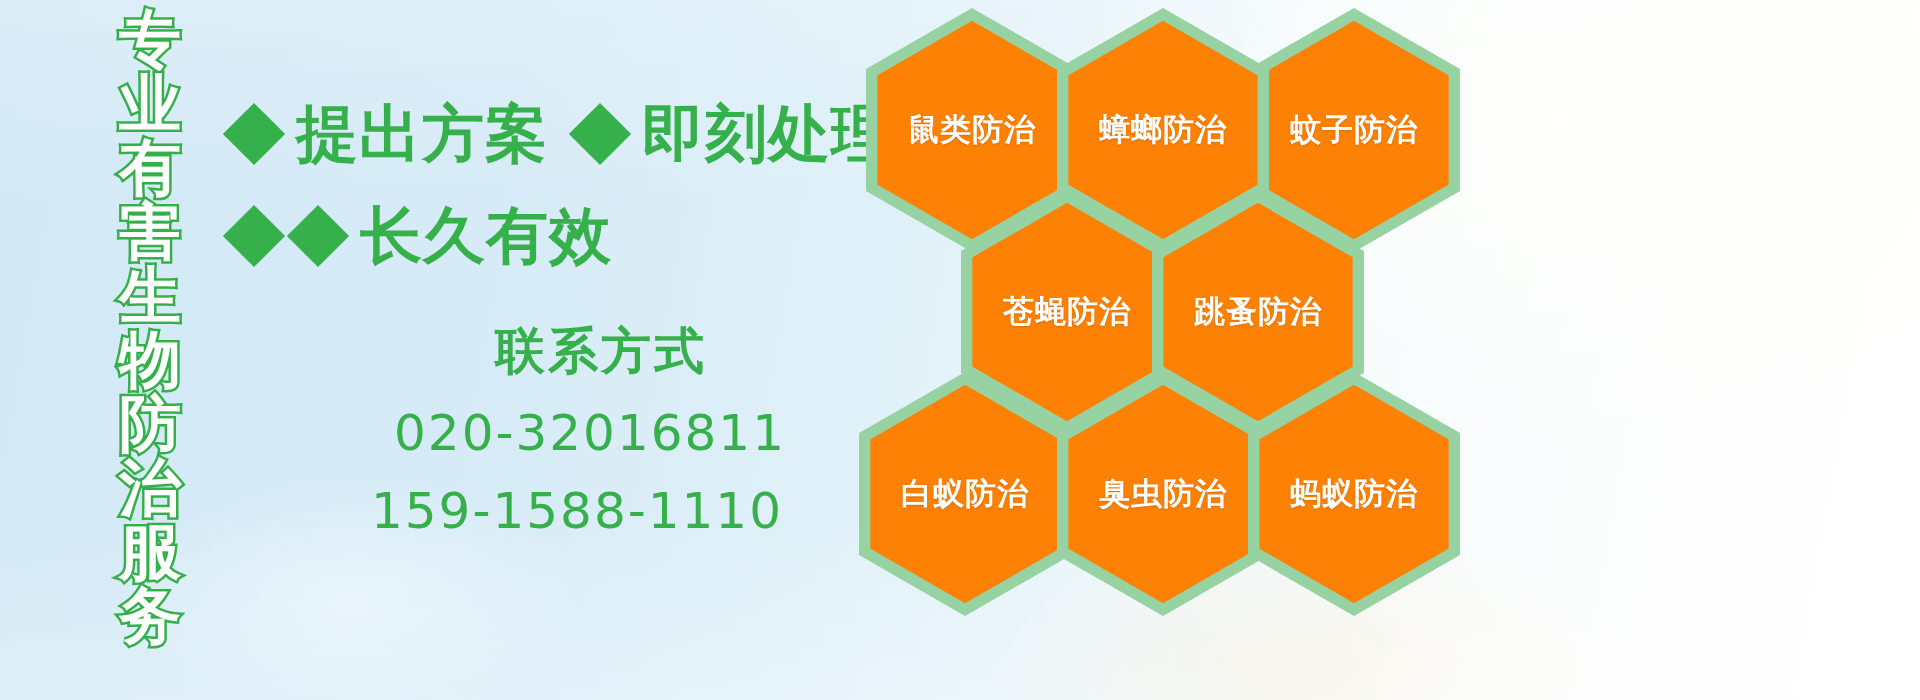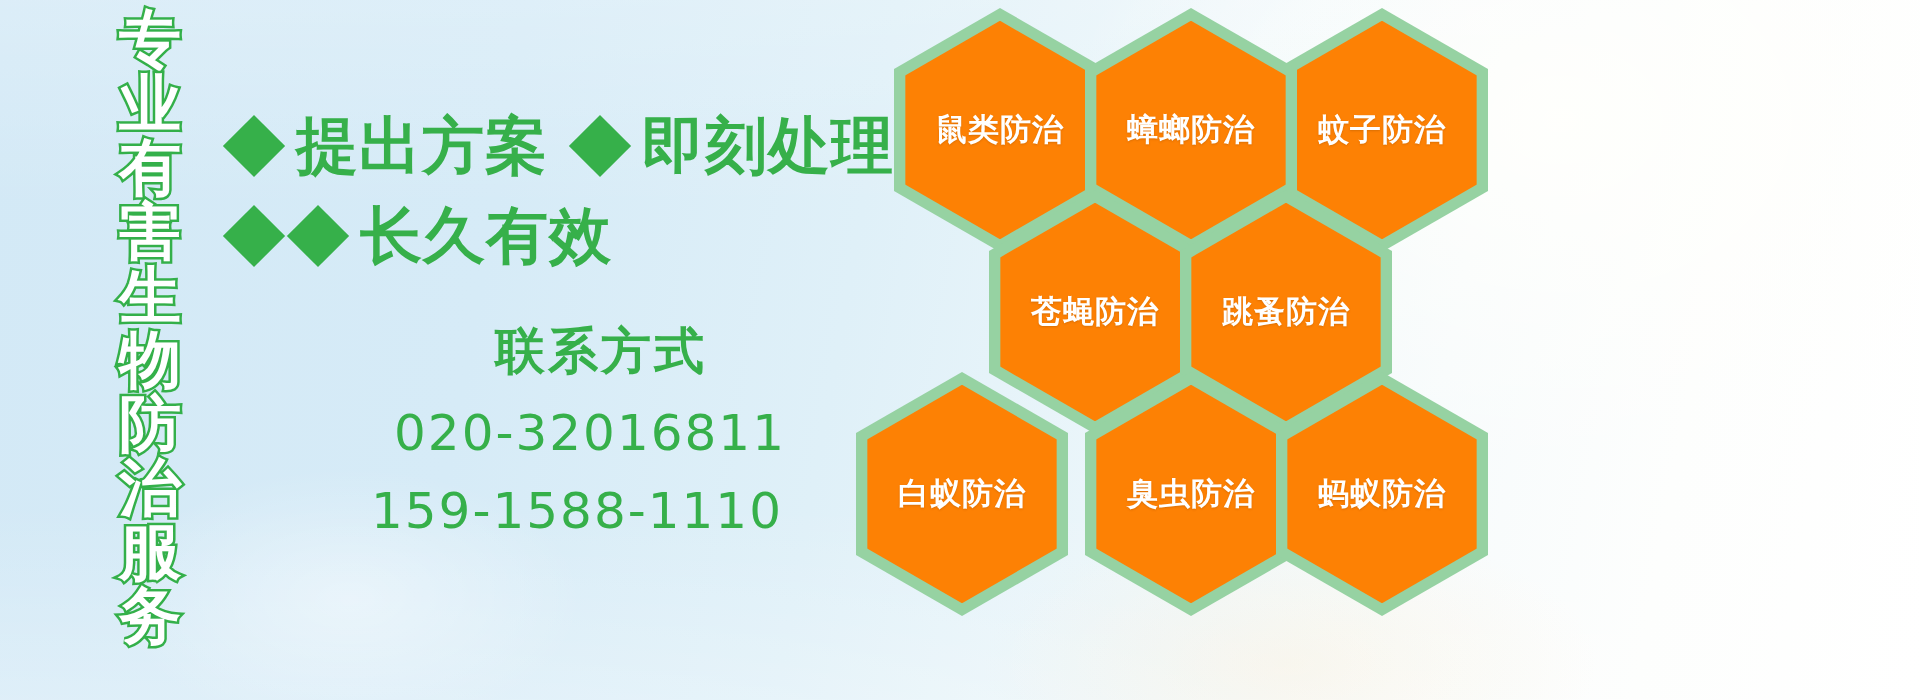--- a/index.html
+++ b/index.html
@@ -67,21 +67,21 @@
   .feature-row {
     position:absolute;
     display:flex;
     align-items:center;
     color:#36b04a;
     font-size:62px;
     font-weight:bold;
     letter-spacing:1px;
     white-space:nowrap;
   }
-  #feature-row-1 { left:232px; top:104px; }
+  #feature-row-1 { left:232px; top:92px; }
   #feature-row-2 { left:232px; top:194px; }
   .diamond {
     display:inline-block;
     width:44px; height:44px;
     background:#36b04a;
     transform:rotate(45deg);
     margin-right:20px;
     flex:none;
   }
   .feature-text { margin-right:30px; }
@@ -111,21 +111,20 @@
   }
   #phone-1 { margin-top:12px; margin-left:20px; }
   #phone-2 { margin-left:-6px; }
 
   
   #hex-grid { position:absolute; left:0; top:0; width:1920px; height:700px; pointer-events:none; }
   .hex {
     position:absolute;
     width:212px; height:244px;
     pointer-events:auto;
-    margin-left:28px;
   }
   .hex .hex-outer,
   .hex .hex-inner {
     position:absolute; left:0; top:0;
     width:100%; height:100%;
     clip-path:polygon(50% 0%, 100% 25%, 100% 75%, 50% 100%, 0% 75%, 0% 25%);
   }
   .hex .hex-outer { background:#96d2a2; }
   .hex .hex-inner {
     background:#fd8104;
@@ -210,21 +209,21 @@
       <div class="hex-inner"></div>
       <div class="hex-label">苍蝇防治</div>
     </div>
 
     <div class="hex" style="left:1152px; top:190px;">
       <div class="hex-outer"></div>
       <div class="hex-inner"></div>
       <div class="hex-label">跳蚤防治</div>
     </div>
 
-    <div class="hex" style="left:828px; top:372px;text-decoration:underline;">
+    <div class="hex" style="left:859px; top:372px;text-decoration:underline;">
       <div class="hex-outer"></div>
       <div class="hex-inner"></div>
       <div class="hex-label">白蚁防治</div>
     </div>
 
     <div class="hex" style="left:1057px; top:372px;">
       <div class="hex-outer"></div>
       <div class="hex-inner"></div>
       <div class="hex-label">臭虫防治</div>
     </div>

